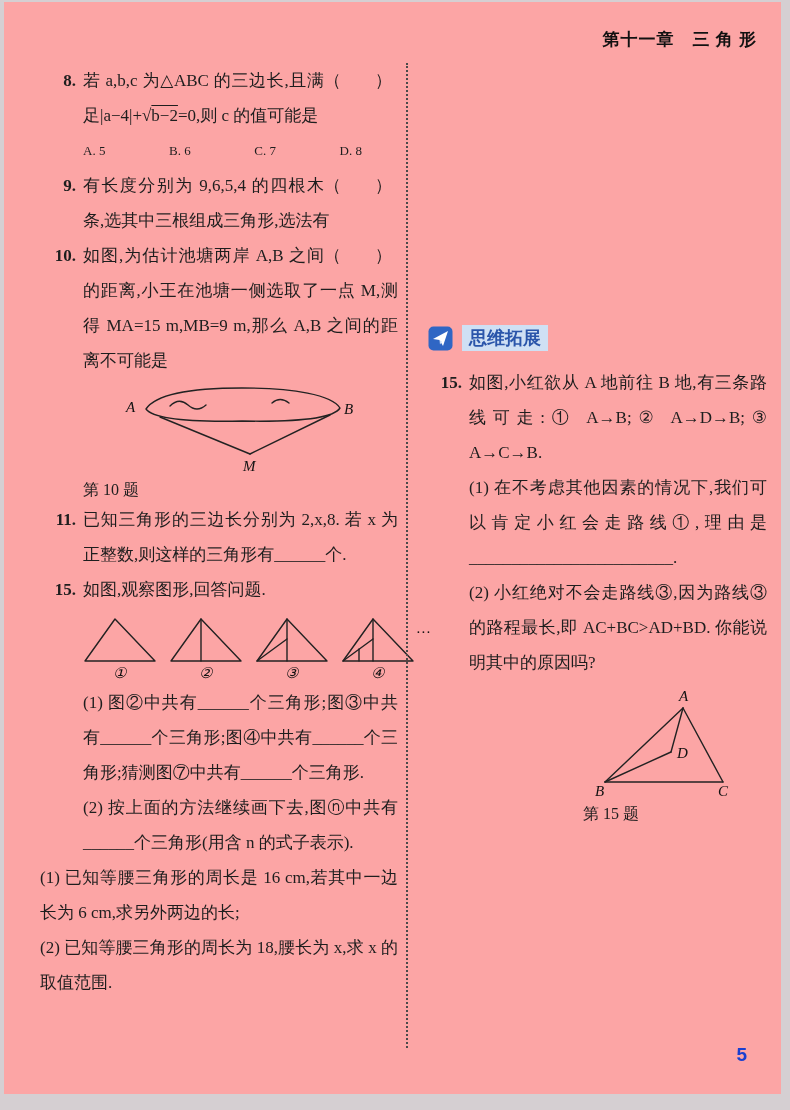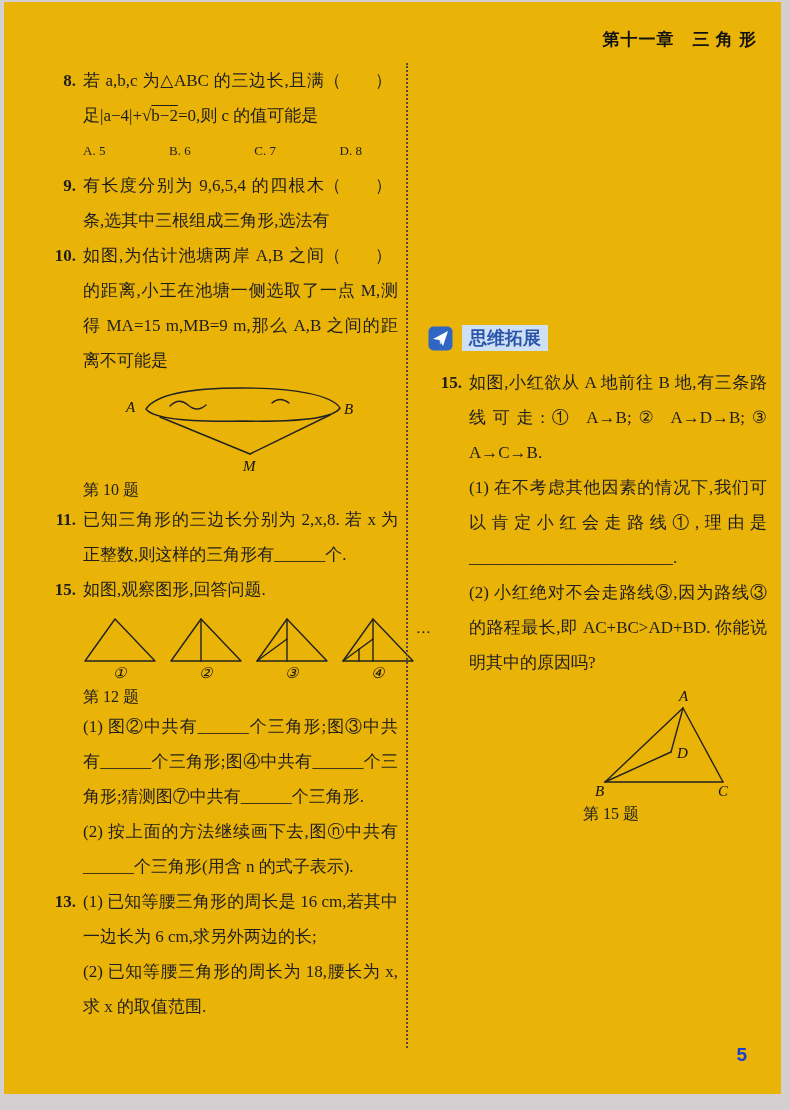--- a/index.html
+++ b/index.html
@@ -3,21 +3,21 @@
 <meta charset="utf-8">
 <style>
   html,body{margin:0;padding:0;}
   body{
     width:790px;height:1110px;position:relative;
     background:#d5cfd2;
     font-family:"Liberation Serif","DejaVu Serif",serif;
   }
   .page{
     position:absolute;top:2px;left:4px;right:9px;bottom:16px;
-    background:#eab308;color:#1e1e1e;overflow:hidden;
+    background:#fca5a5;color:#1e1e1e;overflow:hidden;
   }
   .chapter-header{
     text-align:right;padding:26px 24px 0 0;
     font-weight:bold;font-size:17px;letter-spacing:1px;color:#111;
   }
   .columns{display:flex;padding:12px 14px 0 36px;align-items:stretch;}
   .col-left{width:358px;}
   .divider{
     width:0;border-left:2px dotted #4a4a4a;margin-left:8px;margin-right:4px;
     height:985px;
@@ -135,29 +135,27 @@
               </g>
               <g>
                 <polygon class="stroke" points="260,50 290,8 330,50"></polygon>
                 <line class="stroke" x1="290" y1="8" x2="290" y2="50"></line>
                 <line class="stroke" x1="260" y1="50" x2="290" y2="28"></line>
                 <line class="stroke" x1="276" y1="38" x2="276" y2="50"></line>
                 <text x="288" y="67" font-style="normal" font-size="16">④</text>
               </g>
               <text x="334" y="22" font-style="normal" font-size="18">…</text>
             </svg>
-            <div class="fig-caption">第 12 题</div>
           </div>
           <p class="ptext">(1) 图②中共有______个三角形;图③中共有______个三角形;图④中共有______个三角形;猜测图⑦中共有______个三角形.</p>
           <p class="ptext">(2) 按上面的方法继续画下去,图ⓝ中共有______个三角形(用含 n 的式子表示).</p>
         </div>
       </div>
 
       <div class="problem">
-        <div class="pnum">13.</div>
         <div class="pbody">
           <p class="ptext">(1) 已知等腰三角形的周长是 16 cm,若其中一边长为 6 cm,求另外两边的长;</p>
           <p class="ptext">(2) 已知等腰三角形的周长为 18,腰长为 x,求 x 的取值范围.</p>
         </div>
       </div>
 
     </div>
 
     <div class="divider"></div>
 

